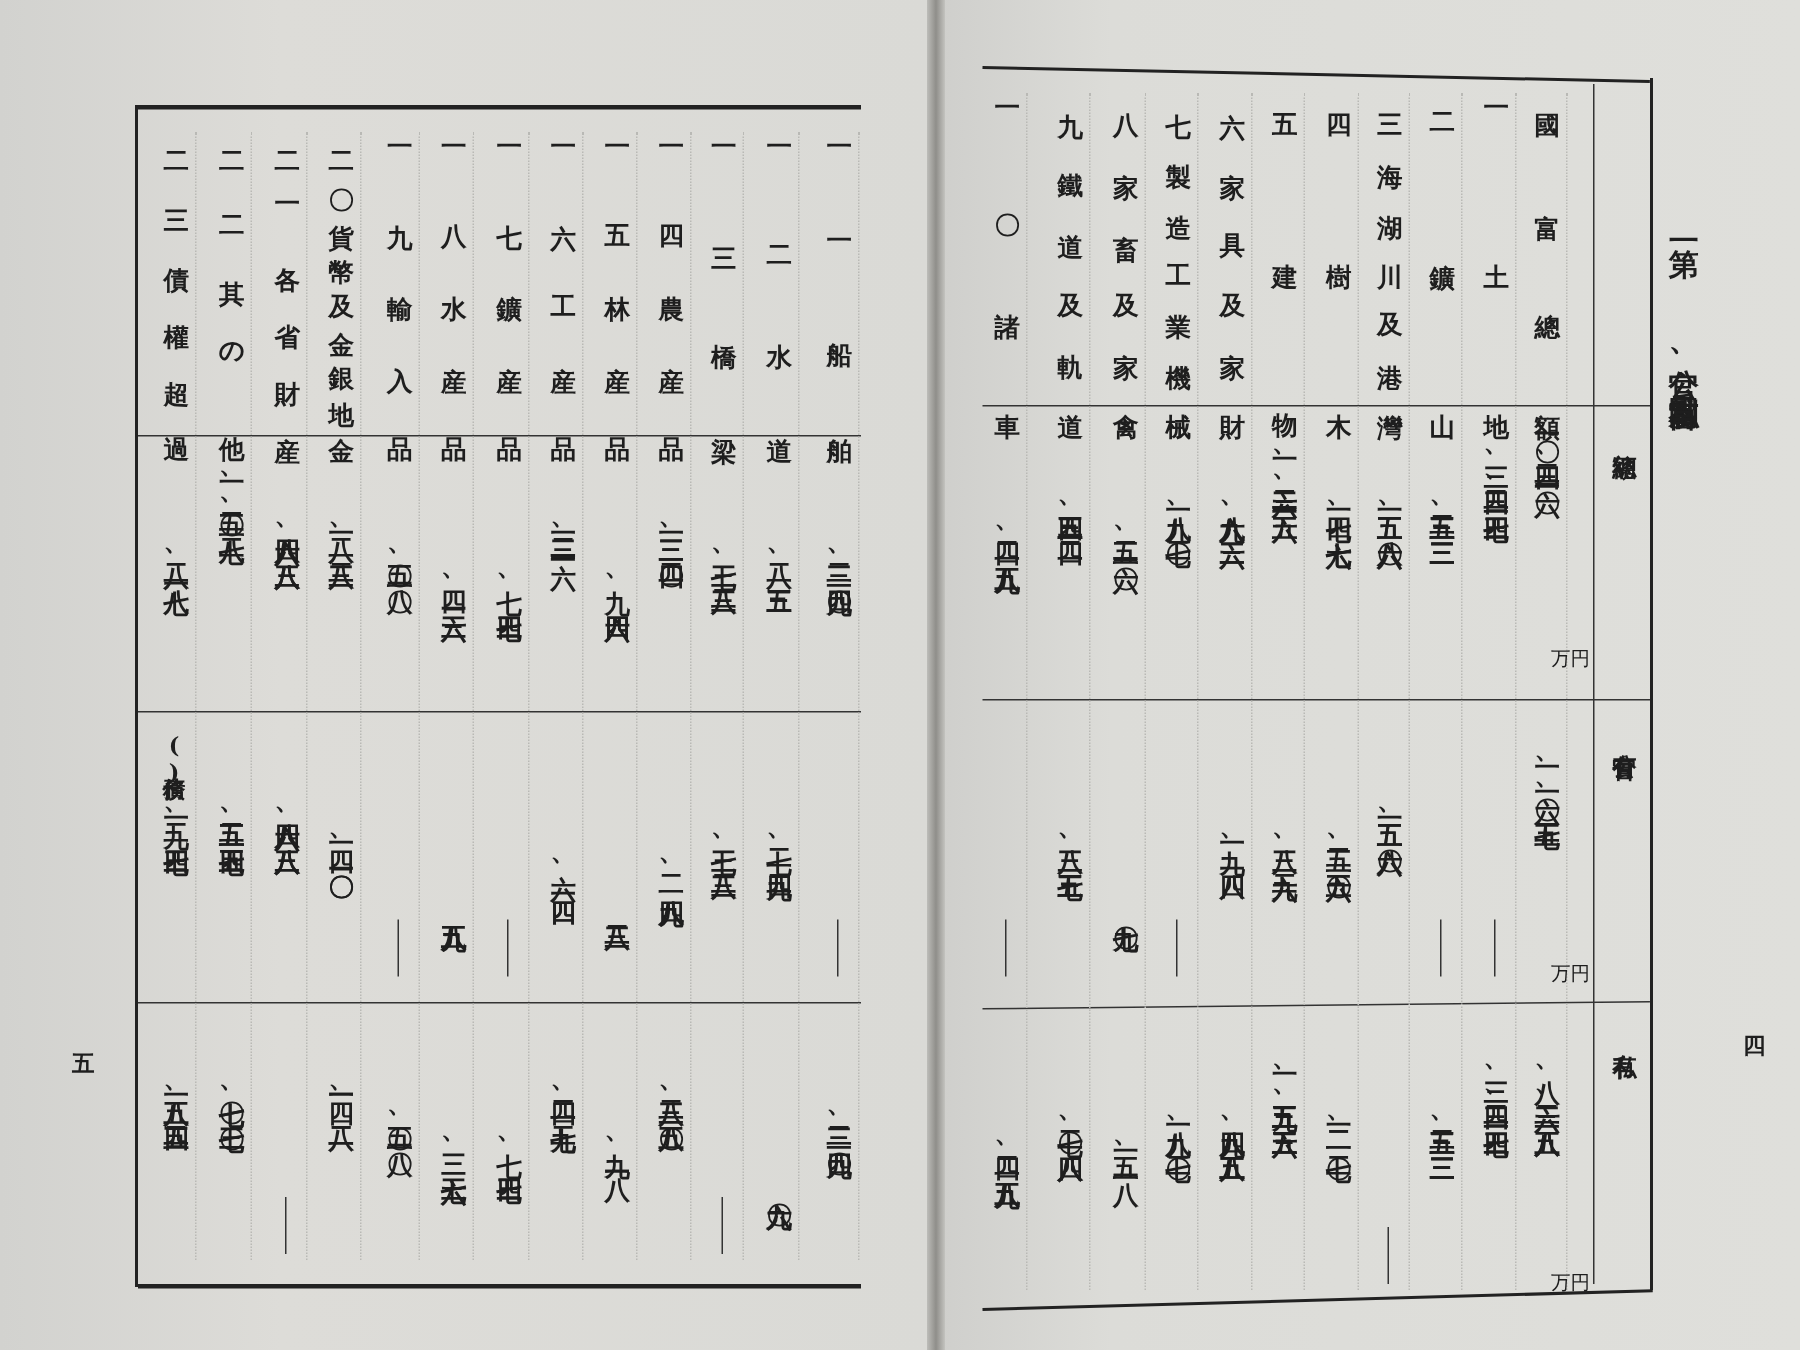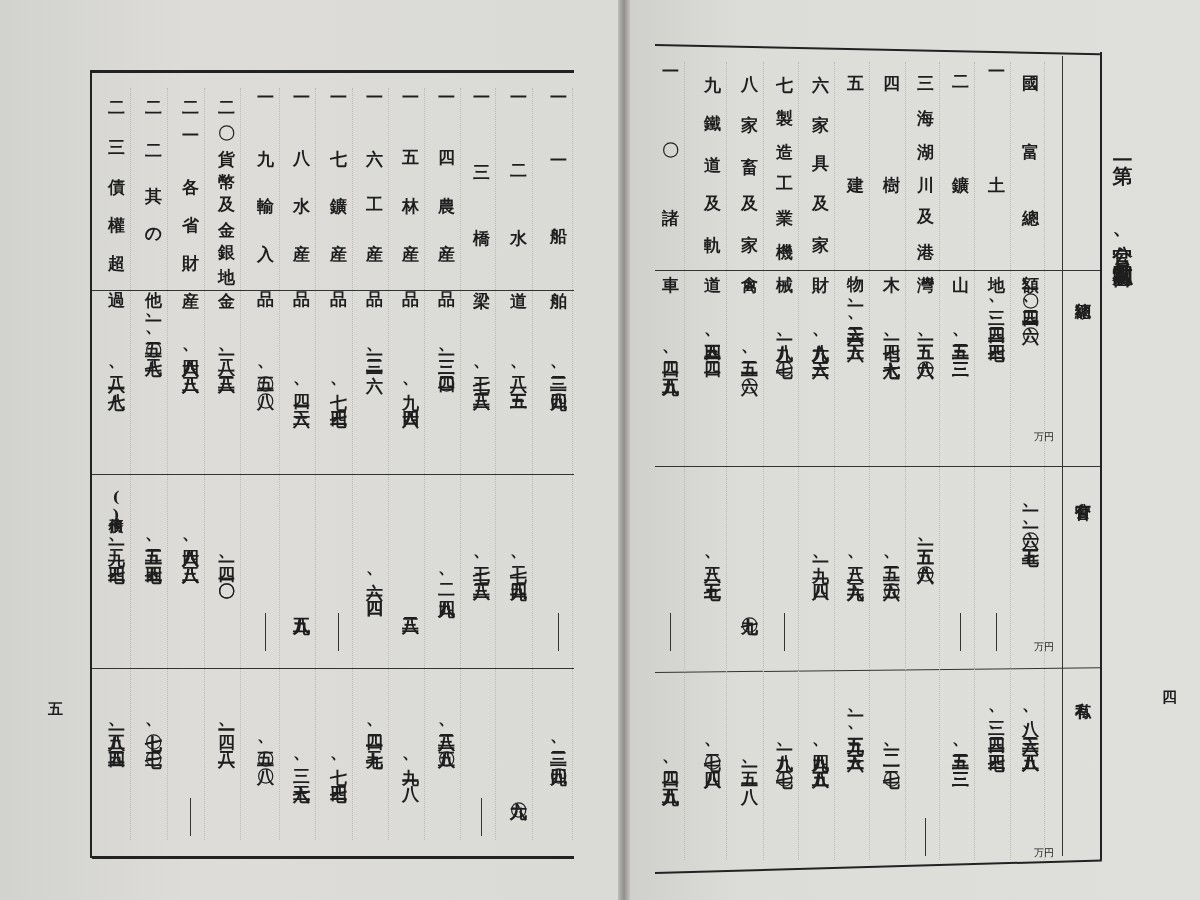--- a/index.html
+++ b/index.html
@@ -6,21 +6,21 @@
   body{width:1200px;height:900px;background:#5a5650;overflow:hidden;position:relative;font-family:"DejaVu Serif","Liberation Serif",serif;color:#1e1e1e;}
   .page{position:absolute;top:0;height:900px;background:#dcdcd8;}
   #left-page{left:0;width:622px;background:linear-gradient(90deg,#d2d2cf 0%,#dddcd8 30%,#dadad6 100%);}
   #right-page{left:626px;width:574px;background:linear-gradient(90deg,#cfcfcc 0%,#dcdcd8 20%,#dfdfdb 100%);}
   .gutter{position:absolute;left:618px;top:0;width:12px;height:900px;background:linear-gradient(90deg,#bdbdb9,#8f8e8a,#c3c3bf);}
   .label,.val{position:absolute;writing-mode:vertical-rl;text-orientation:upright;font-size:17px;font-weight:bold;line-height:1;letter-spacing:0;}
   .label{display:flex;justify-content:space-between;}
   .hline{position:absolute;height:1px;background:#333;}
   .vline{position:absolute;width:1px;background:#333;}
   .dotted{position:absolute;width:0;border-left:1px dotted #b9b9b5;}
-  .unit{font-size:10px;writing-mode:horizontal-tb;display:inline-block;}
+  .unit{font-size:13px;writing-mode:horizontal-tb;display:inline-block;}
   .title{position:absolute;writing-mode:vertical-rl;text-orientation:upright;font-size:20px;font-weight:bold;}
   .pagenum{position:absolute;font-size:15px;font-weight:bold;}
   .hdrcell{position:absolute;writing-mode:vertical-rl;text-orientation:upright;font-size:16px;font-weight:bold;display:flex;justify-content:space-between;}
   .dash{position:absolute;width:1px;background:#333;}
 </style>
 </head>
 <body>
 
 <div id="left-page" class="page"></div>
 <div id="right-page" class="page"></div>

